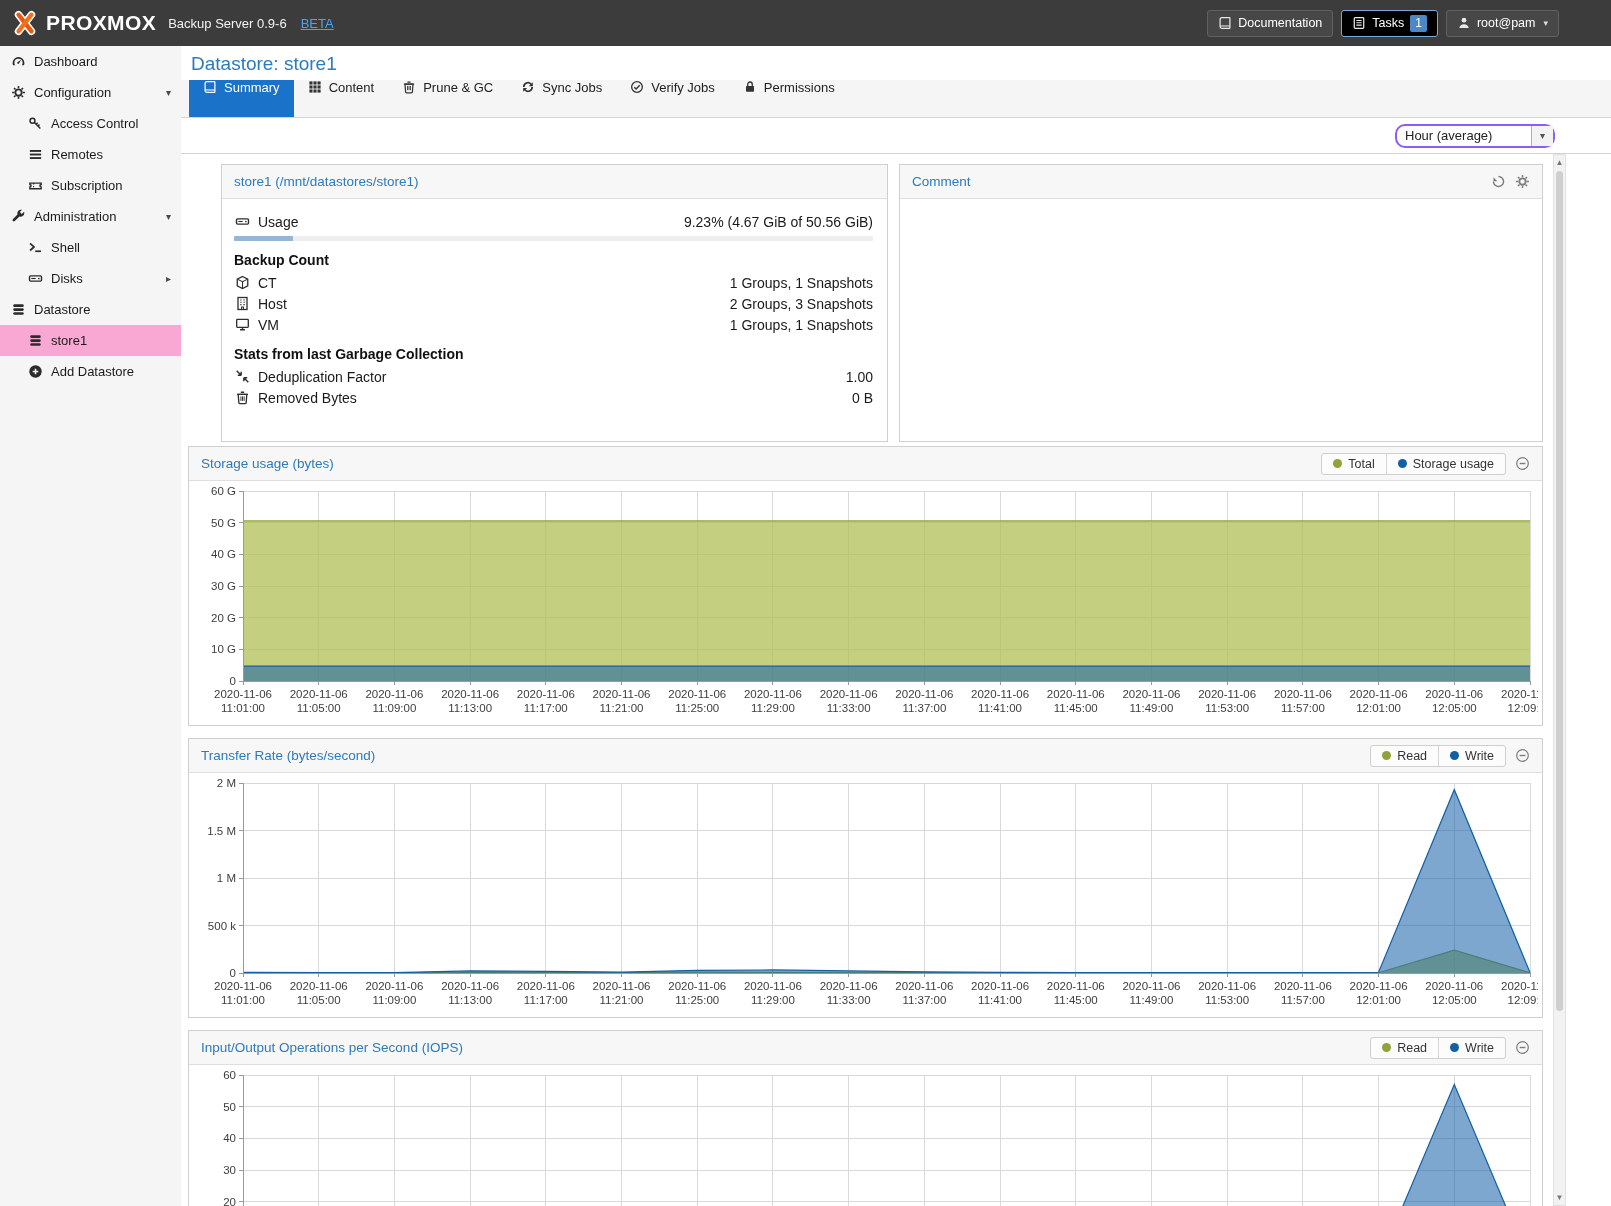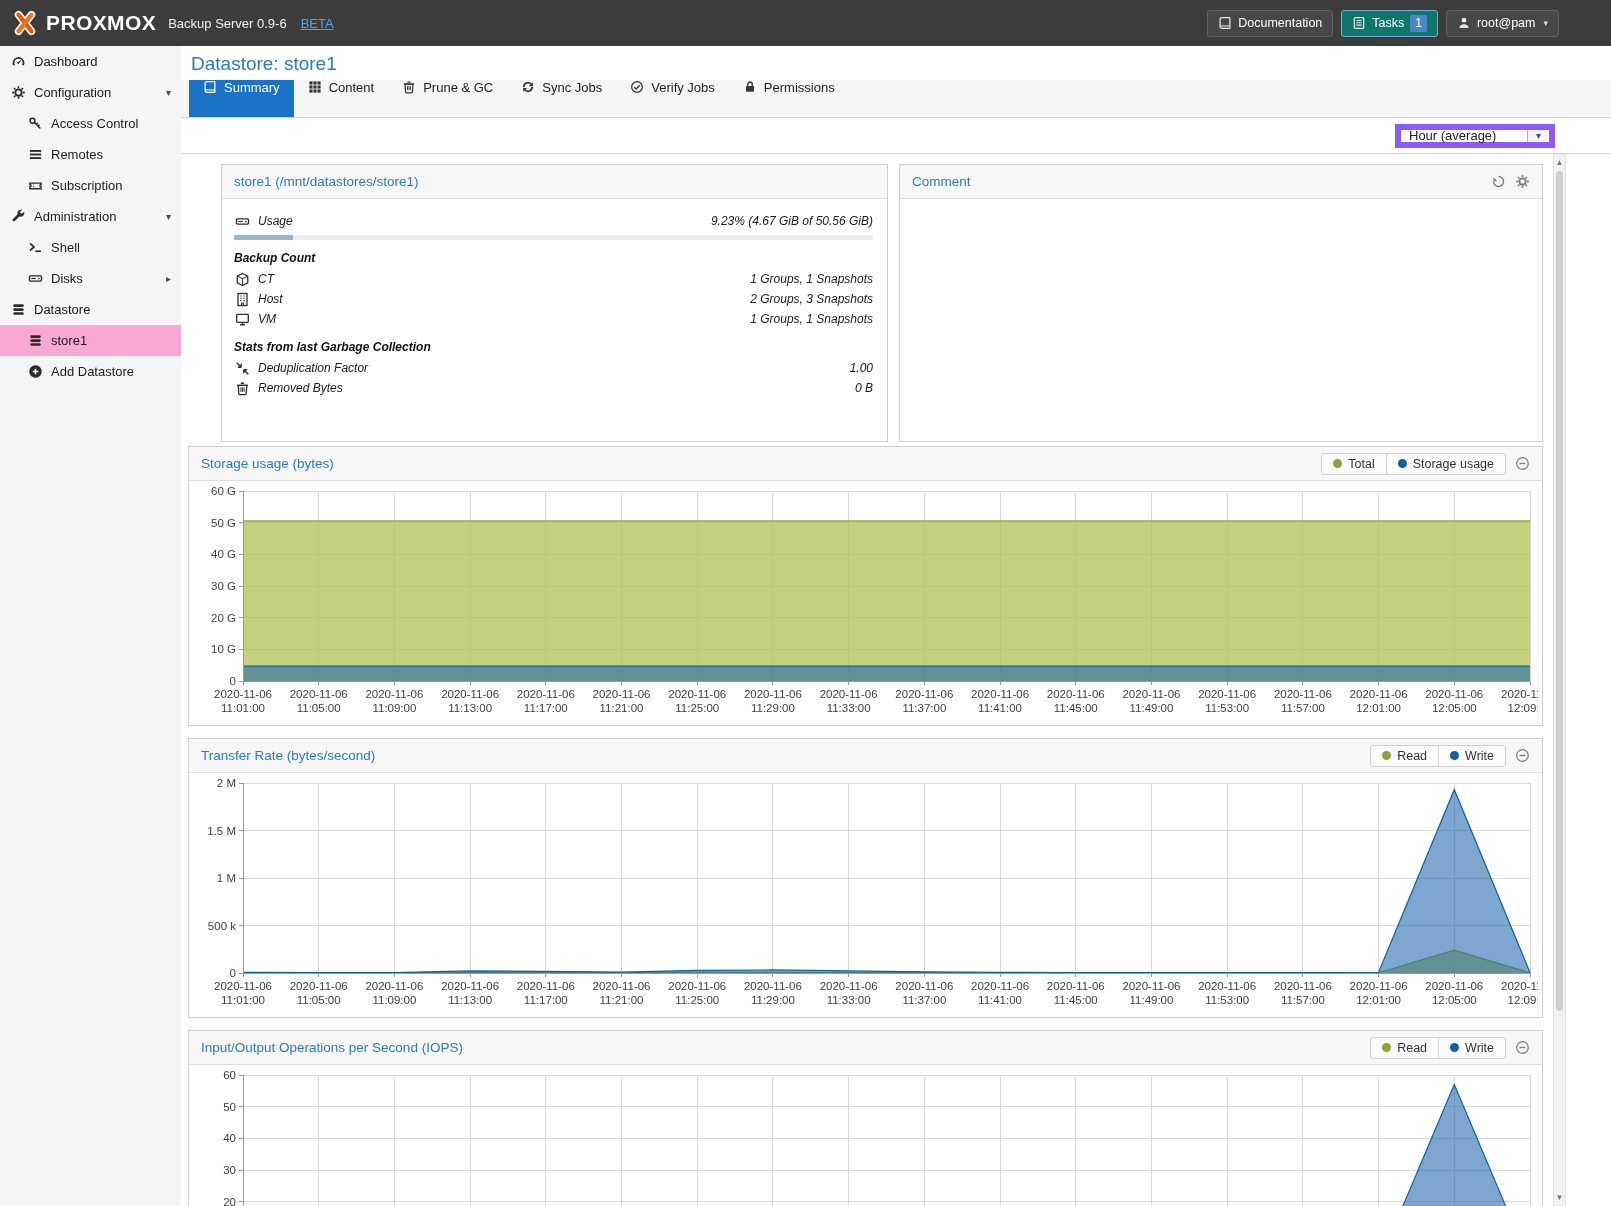--- a/index.html
+++ b/index.html
@@ -11,21 +11,21 @@
   .topbar { position:absolute; top:0; left:0; right:0; height:46px; background:#3c3c3c;
     display:flex; align-items:center; padding:0 52px 0 12px; color:#fff; }
   .brand { display:flex; align-items:center; gap:8px; }
   .brand-text { font-size:21px; font-weight:700; letter-spacing:.4px; }
   .product { font-size:13px; margin-left:4px; color:#f2f2f2; }
   .beta { font-size:13px; margin-left:6px; color:#4aa3f2; text-decoration:underline; cursor:pointer; }
   .top-actions { margin-left:auto; display:flex; align-items:center; gap:8px; }
   .top-btn { display:flex; align-items:center; gap:6px; height:27px; padding:0 10px;
     background:#474747; border:1px solid #616161; border-radius:3px; color:#fff; font-size:12.5px; cursor:pointer; }
   .top-btn svg { color:#e8e8e8; }
-  .top-btn.tasks { background:#0f766e; border-color:#7aa9d8; }
+  .top-btn.tasks { background:#000000; border-color:#7aa9d8; }
   .badge { background:#4c88c8; border-radius:2px; padding:0 5px; font-size:12px; line-height:17px; }
   .tb-caret { font-size:9px; color:#dcdcdc; margin-left:2px; }
 
   
   .sidebar { position:absolute; top:46px; left:0; bottom:0; width:181px; background:#f5f5f5; }
   .side-item { height:31px; display:flex; align-items:center; padding:0 10px; gap:8px;
     font-size:13px; color:#1a1a1a; cursor:pointer; }
   .side-item .sicon { width:16px; display:flex; justify-content:center; color:#2b2b2b; }
   .side-item.lvl1 { padding-left:27px; }
   .side-item.selected { background:#f9a8d4; }
@@ -35,40 +35,40 @@
   .content { position:absolute; top:46px; left:181px; right:0; bottom:0; background:#fff; overflow:hidden; }
   .page-title { height:34px; line-height:36px; padding-left:10px; color:#2b7bc0; font-size:19px; }
   .tabbar { height:38px; background:#f5f5f5; display:flex; align-items:stretch; padding-left:8px;
     border-bottom:1px solid #d4d4d4; }
   .tab { display:flex; align-items:flex-start; gap:7px; padding:0 14px; font-size:13px; color:#222; cursor:pointer; }
   .tab svg { color:#333; }
   .tab.active { background:#1b72c9; color:#fff; }
   .tab.active svg { color:#fff; }
   .toolbar { height:36px; display:flex; align-items:center; justify-content:flex-end;
     padding-right:56px; border-bottom:1px solid #d4d4d4; background:#fff; }
-  .combo { width:160px; height:24px; border:6px solid #8b5cf6; border-radius:0; display:flex;
+  .combo { width:160px; height:24px; border:2px solid #8b5cf6; border-radius:10px; display:flex;
     align-items:center; background:#fff; cursor:pointer; }
   .combo-text { padding-left:8px; flex:1; font-size:13px; color:#222; }
   .combo-trigger { width:22px; height:100%; border-left:1px solid #b0b0b0; background:#f3f3f3;
     display:flex; align-items:center; justify-content:center; color:#555; font-size:10px; }
 
   .panels { padding:10px 68px 0 7px; }
   .prow { display:flex; gap:11px; margin-bottom:4px;padding-left:33px; }
   .panel { border:1px solid #cfcfcf; background:#fff; }
   .panel-header { height:34px; display:flex; align-items:center; padding:0 12px;
     border-bottom:1px solid #dedede; background:#f7f7f7; }
   .panel-title { color:#2b7bc0; font-size:13.5px; }
   .header-tools { margin-left:auto; display:flex; align-items:center; gap:9px; color:#7d7d7d; }
   .tool-icon { display:flex; cursor:pointer; color:#7d7d7d; }
 
   #summary-panel { width:667px; height:278px; }
   #comment-panel { flex:1; height:278px; }
   .chart-panel { height:280px; margin-bottom:12px; }
 
-  .panel-body { padding:12px 14px 0 12px; font-size:12px;font-style:italic; }
+  .panel-body { padding:12px 14px 0 12px; font-size:14px; }
   .stat-row { display:flex; align-items:center; padding:2.5px 0; }
   .stat-icon { width:17px; display:flex; justify-content:center; margin-right:7px; color:#2e2e2e; }
   .stat-value { margin-left:auto; text-align:right; }
   .stat-section { font-weight:700; margin:11px 0 4px; color:#111; }
   .progress { height:5px; background:#eeeeee; margin:4px 0 2px; border-radius:1px; overflow:hidden; }
   .progress-fill { height:100%; background:#99b5d6; }
 
   .legend { display:flex; border:1px solid #cfcfcf; border-radius:3px; overflow:hidden; background:#fcfcfc; }
   .legend-item { display:flex; align-items:center; gap:6px; padding:3px 11px; font-size:12.5px;
     color:#333; cursor:pointer; }

